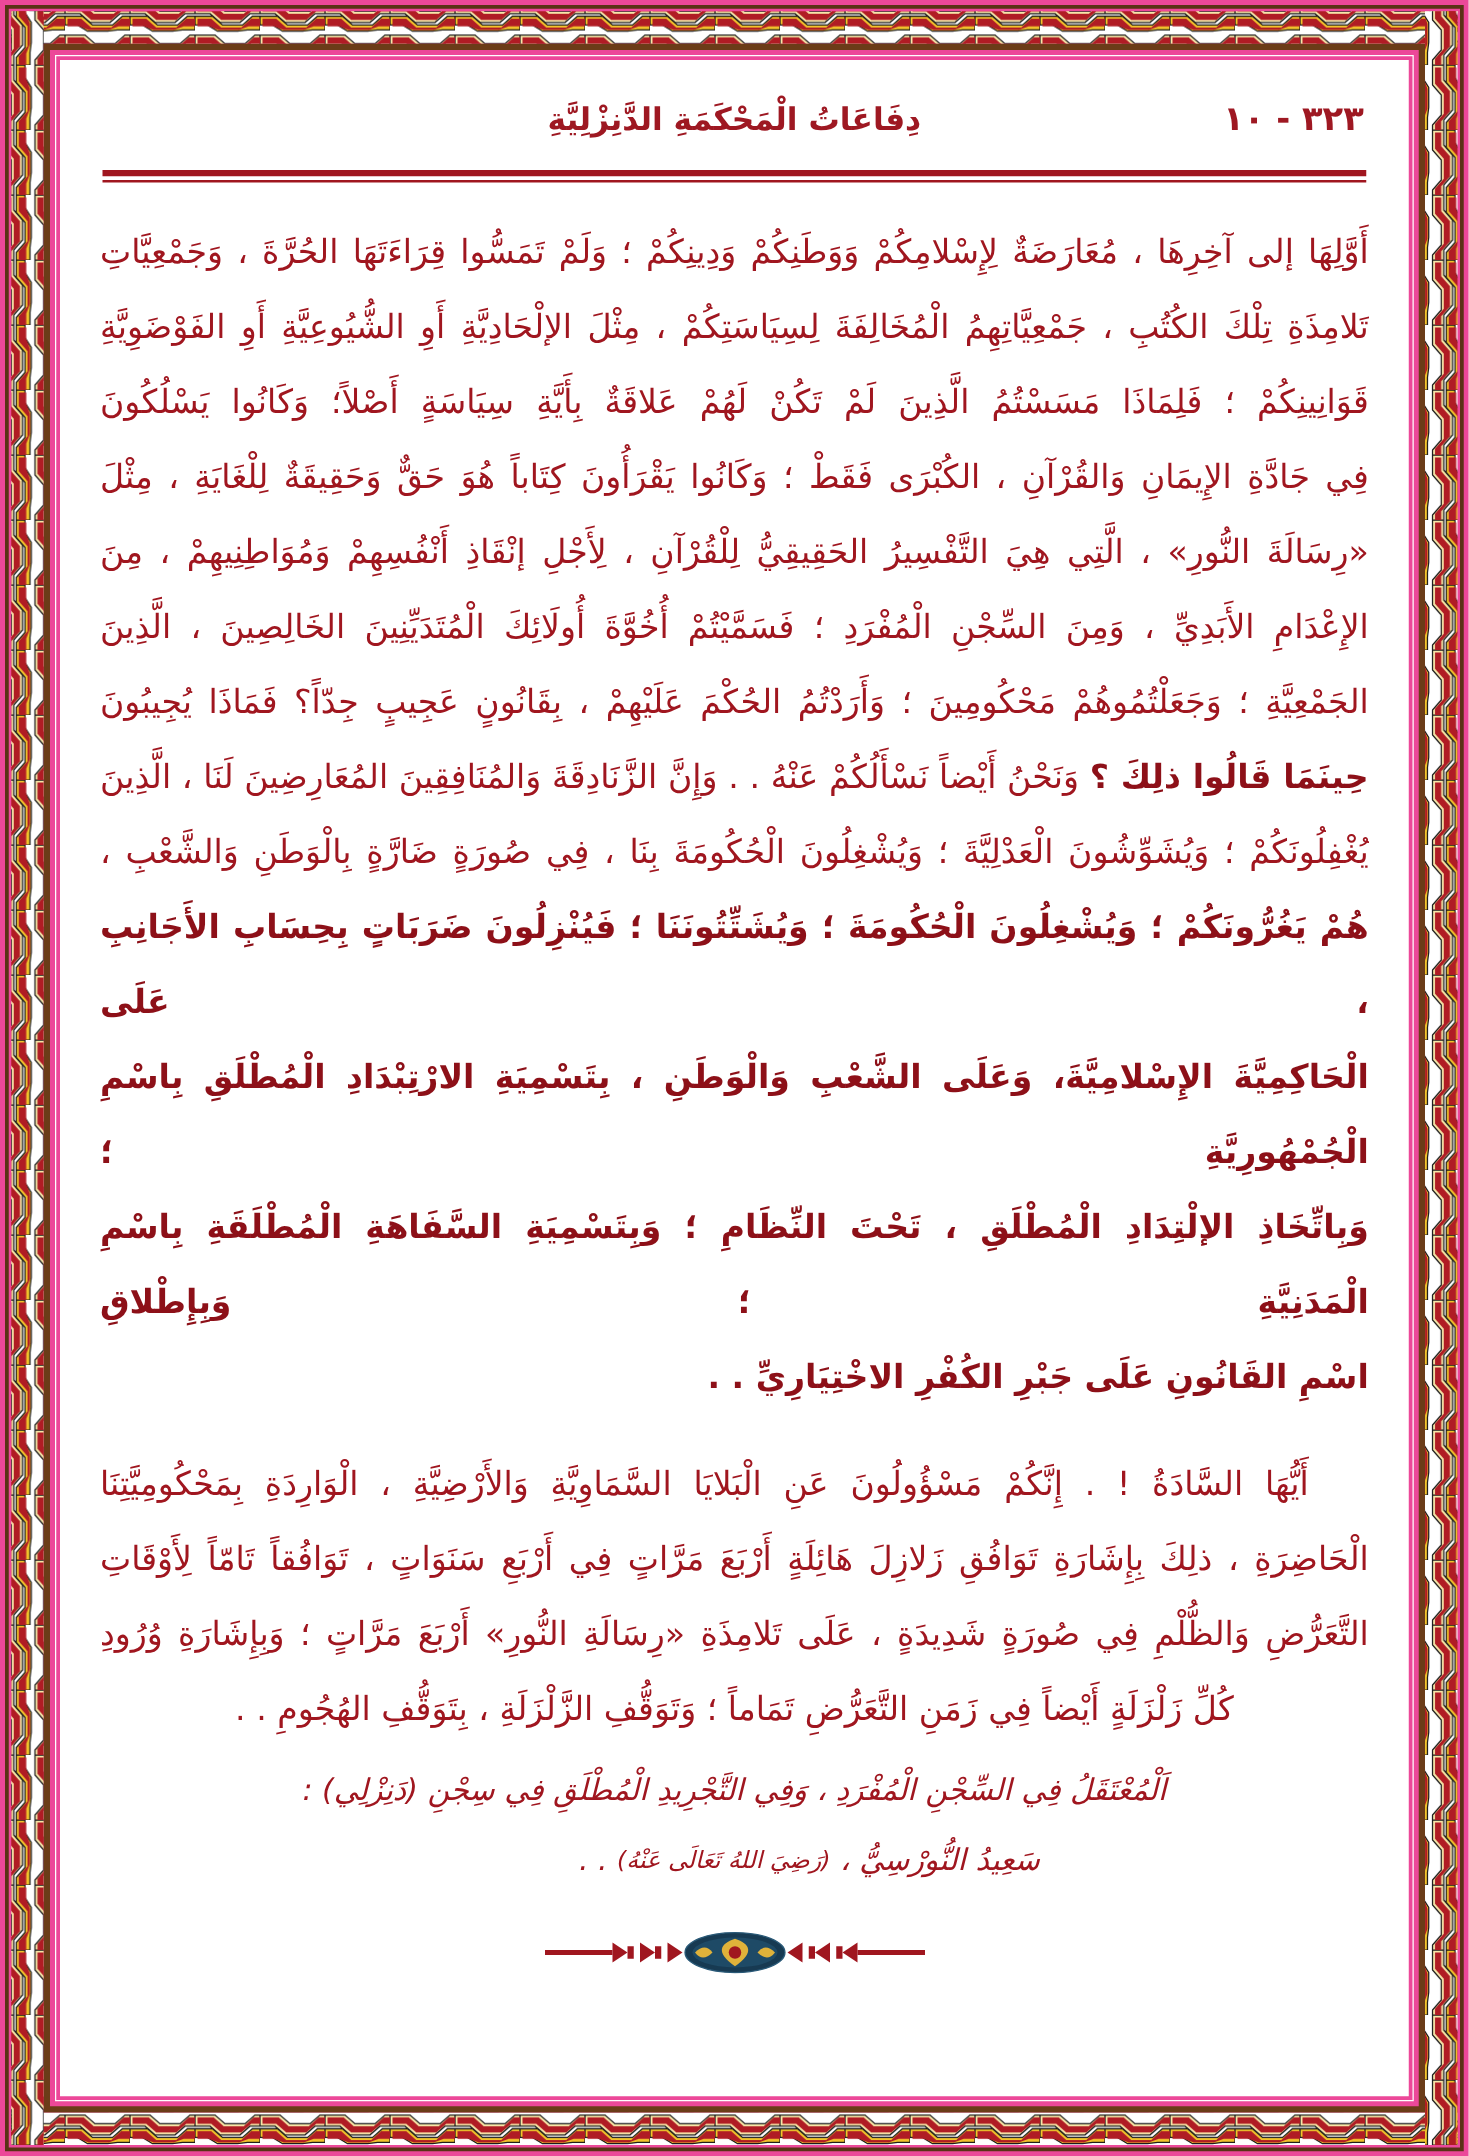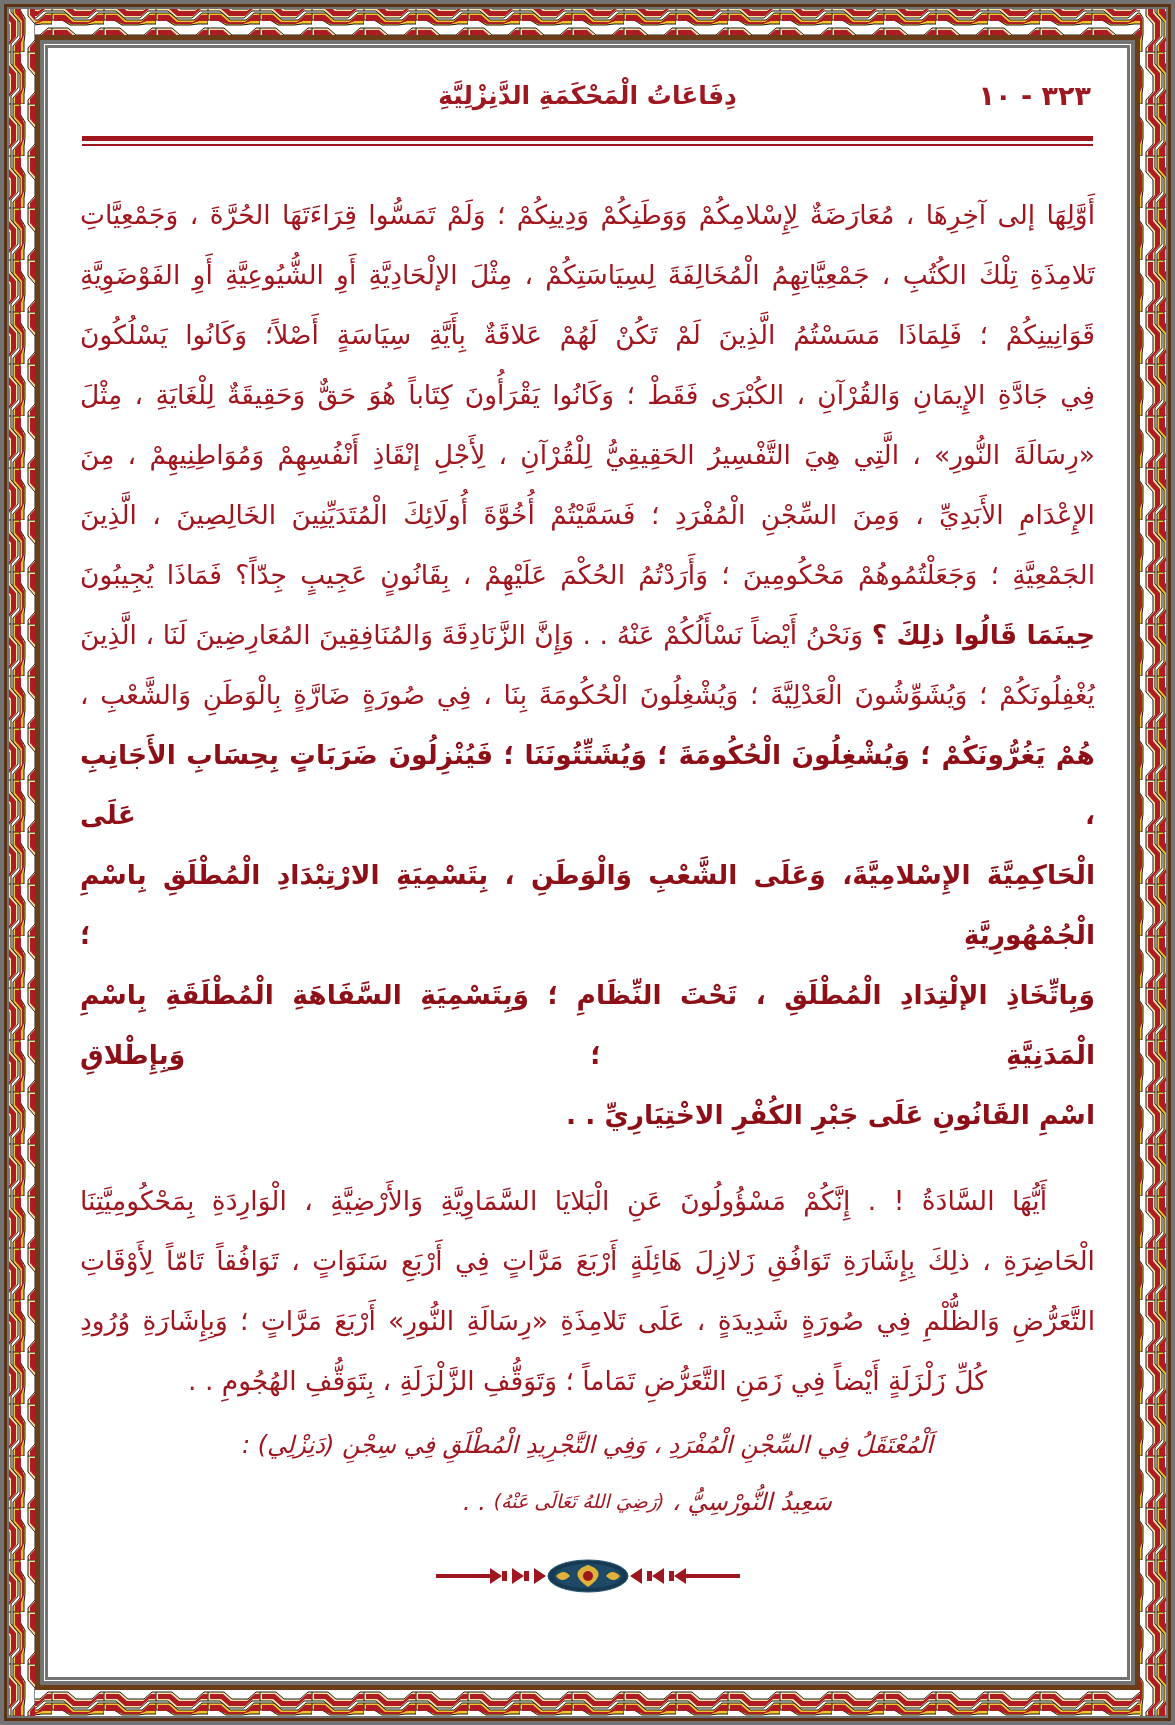--- a/index.html
+++ b/index.html
@@ -5,21 +5,21 @@
   html, body {
     margin: 0;
     padding: 0;
     background: #ffffff;
   }
 
   .page {
     position: relative;
     width: 1175px;
     height: 1725px;
-    background: #737373;
+    background: #ec4899;
     box-sizing: border-box;
     overflow: hidden;
     font-family: "DejaVu Sans", "Liberation Sans", sans-serif;
   }
 
   
   
   .border-outer {
     position: absolute;
     left: 4px; top: 4px; right: 4px; bottom: 4px;
@@ -101,21 +101,20 @@
   
   .body {
     direction: rtl;
     text-align: justify;
     text-align-last: justify;
     color: #a0161f;
     font-size: 26.5px;
     line-height: 60px;
     padding: 26px 14px 0 14px;
     font-weight: normal;
-    margin-top: 13px;
   }
   .body p {
     margin: 0 0 0 0;
   }
   .para-gap {
     height: 26px;
   }
   .indent-start {
     text-indent: 48px;
   }

